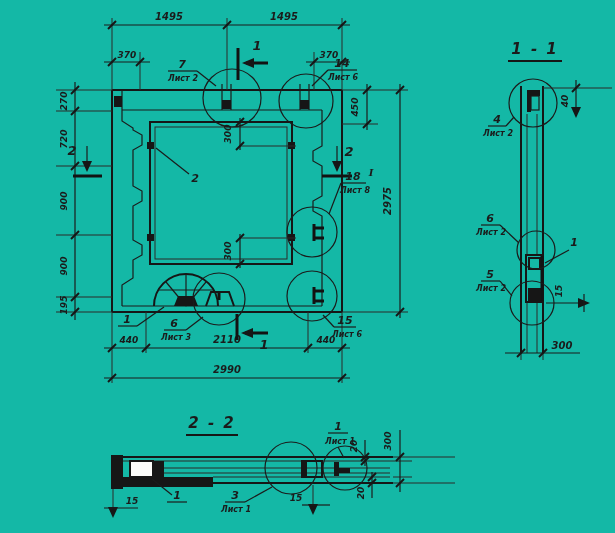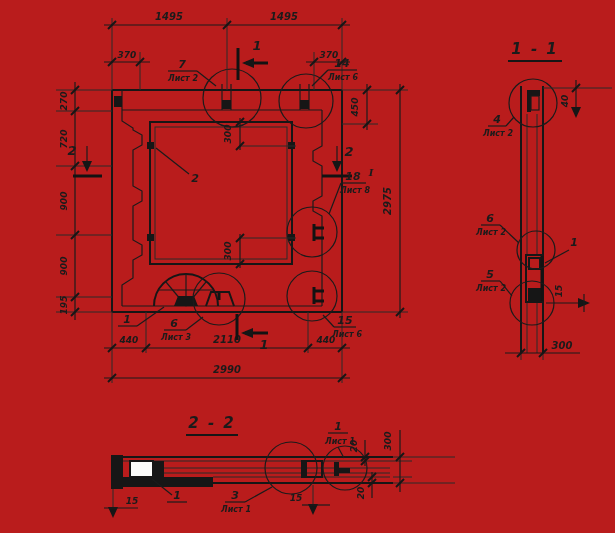--- a/index.html
+++ b/index.html
@@ -1,19 +1,19 @@
 <!DOCTYPE html>
 <html><head>
 <meta charset="utf-8">
 <style>
   html,body{margin:0;padding:0;background:#e8e8e4;}
   .sheet{
     position:relative;
     width:615px;height:533px;
-    background:#b91c1c;
+    background:#14b8a6;
     font-family:"DejaVu Sans", sans-serif;
     overflow:hidden;
   }
   svg{display:block;}
   svg text{
     fill:#1b1b1b;
     font-family:"DejaVu Sans", sans-serif;
     font-weight:bold;
     font-style:italic;
   }

